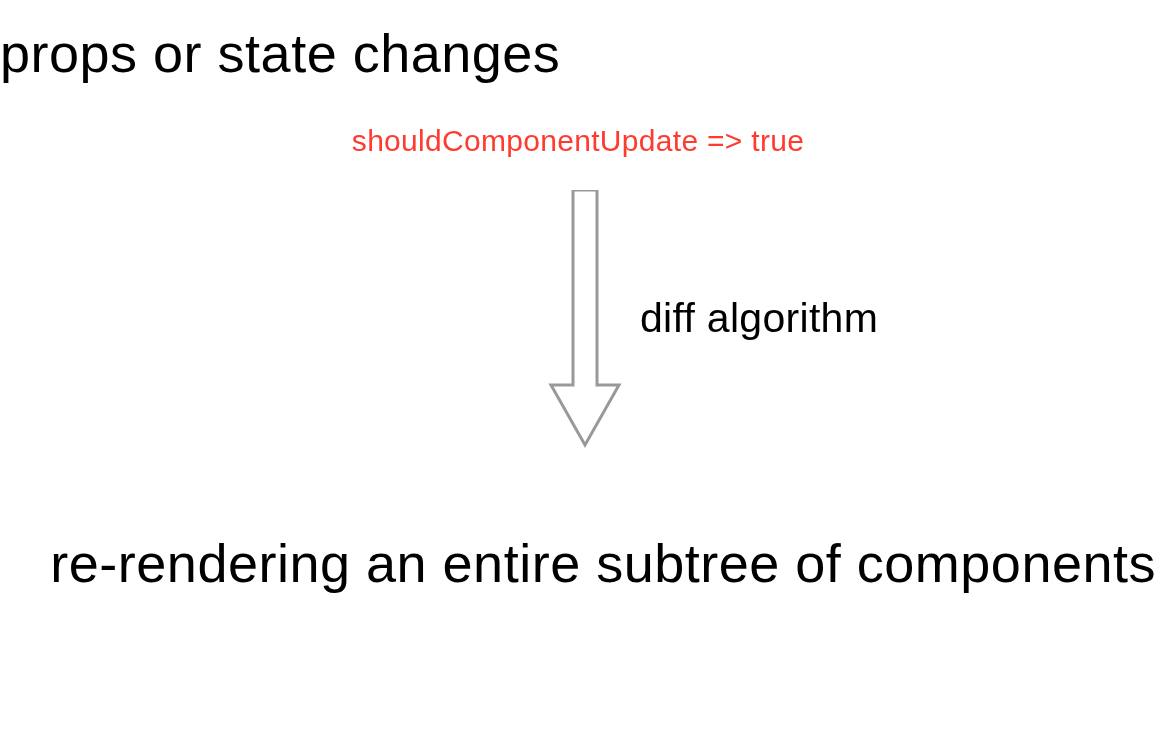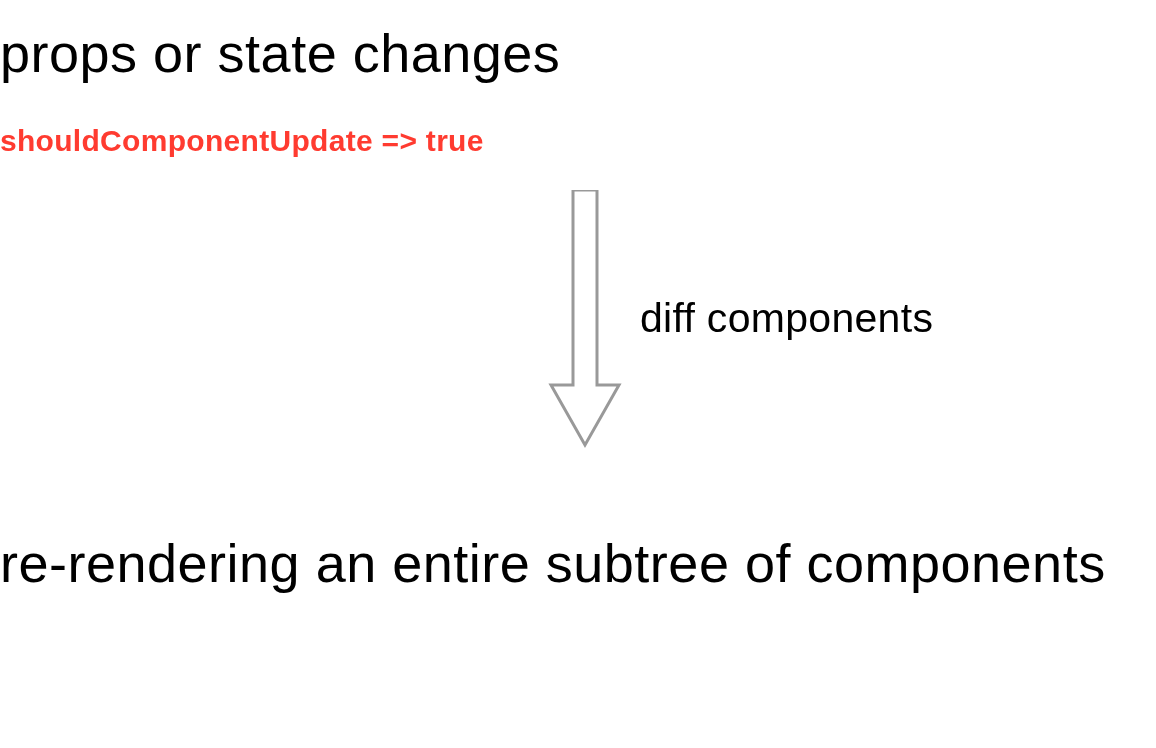--- a/index.html
+++ b/index.html
@@ -22,22 +22,23 @@
       font-size: 54px;
       font-weight: 400;
       color: #000;
       letter-spacing: 0.5px;
     }
     .condition-text {
       position: absolute;
       top: 124px;
       left: 0;
       width: 100%;
+      text-align: center;
       font-size: 30px;
-      font-weight: 700;
+      font-weight: 400;
       color: #ff3b30;
       letter-spacing: 0.3px;
     }
     .arrow-container {
       position: absolute;
       top: 190px;
       left: 545px;
       width: 80px;
       height: 260px;
     }
@@ -48,36 +49,36 @@
       font-size: 41px;
       font-weight: 300;
       color: #000;
       letter-spacing: 0.3px;
     }
     .title-bottom {
       position: absolute;
       top: 530px;
       left: 0;
       width: 100%;
-      text-align: left;
+      text-align: right;
       font-size: 54px;
       font-weight: 400;
       color: #000;
       line-height: 1.25;
       letter-spacing: 0.5px;
     }
   </style>
 </head>
 <body>
 
 <div class="title-top">props or state changes</div>
 
 <div class="condition-text">shouldComponentUpdate =&gt; true</div>
 
 <div class="arrow-container">
   <svg width="80" height="260" viewBox="0 0 80 260">
     <path d="M 28 0 L 52 0 L 52 195 L 74 195 L 40 255 L 6 195 L 28 195 Z" fill="none" stroke="#999999" stroke-width="3" stroke-linejoin="miter"></path>
   </svg>
 </div>
 
-<div class="side-label">diff components</div>
+<div class="side-label">diff algorithm</div>
 
 <div class="title-bottom">re-rendering an entire subtree of components</div>
 
 </body></html>

